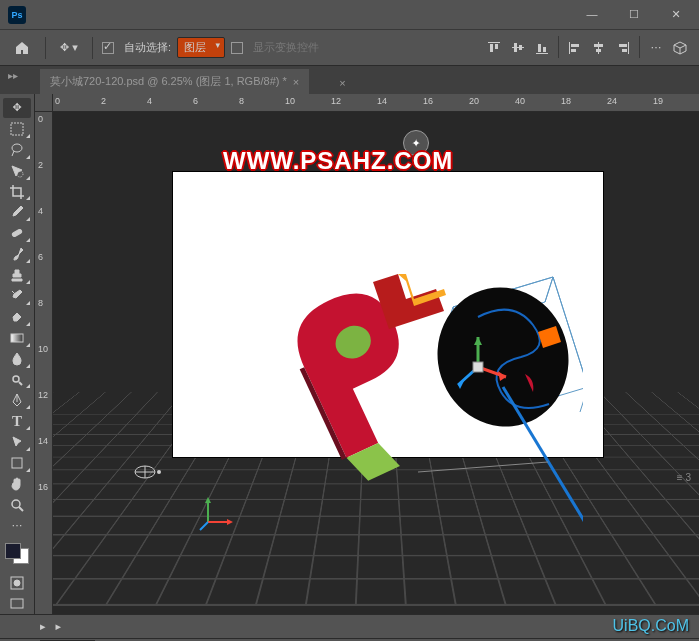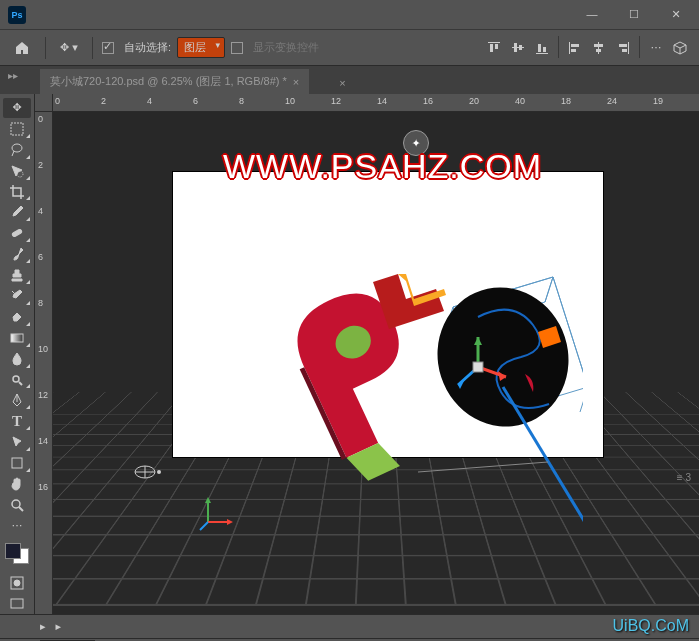--- a/index.html
+++ b/index.html
@@ -35,21 +35,21 @@
 .canvas-area{flex:1;position:relative;background:#282828;overflow:hidden}
 .ruler-h{height:18px;background:#535353;border-bottom:1px solid #2a2a2a;margin-left:18px;position:relative;overflow:hidden}
 .ruler-v{width:18px;background:#535353;border-right:1px solid #2a2a2a;position:absolute;top:18px;bottom:0;left:0}
 .ruler-corner{width:18px;height:18px;background:#535353;position:absolute;top:0;left:0;border-right:1px solid #2a2a2a;border-bottom:1px solid #2a2a2a}
 .tick{position:absolute;color:#ccc;font-size:9px}
 .ruler-h .tick{top:2px}
 .ruler-v .tick{left:3px;writing-mode:horizontal-tb}
 .canvas-inner{position:absolute;left:18px;top:18px;right:0;bottom:0;overflow:hidden}
 .doc{position:absolute;left:120px;top:60px;width:430px;height:285px;background:#fff;box-shadow:0 0 0 1px #000}
 .grid-floor{position:absolute;left:0;top:280px;right:0;bottom:0;background:repeating-linear-gradient(90deg,#777 0,#777 1px,transparent 1px,transparent 26px),repeating-linear-gradient(0deg,#777 0,#777 1px,transparent 1px,transparent 15px);opacity:0.4;transform:perspective(400px) rotateX(60deg);transform-origin:top}
-.watermark{position:absolute;top:35px;left:170px;font-family:Arial;font-size:34px;font-weight:normal;color:#fff;text-shadow:2px 0 #c00,-2px 0 #c00,0 2px #c00,0 -2px #c00,1px 1px #c00,-1px -1px #c00,1px -1px #c00,-1px 1px #c00;letter-spacing:1px}
+.watermark{position:absolute;top:35px;left:170px;font-family:Arial;font-size:24px;font-weight:bold;color:#fff;text-shadow:2px 0 #c00,-2px 0 #c00,0 2px #c00,0 -2px #c00,1px 1px #c00,-1px -1px #c00,1px -1px #c00,-1px 1px #c00;letter-spacing:1px}
 .uibq{position:absolute;bottom:6px;right:10px;font-family:Arial;font-size:16px;font-weight:normal;color:#4fc3e8;text-shadow:1px 1px 2px #000}
 .shape3d{position:absolute;left:190px;top:100px;width:340px;height:310px}
 .statusbar{height:24px;background:#535353;display:flex;align-items:center;padding-left:40px;gap:10px;color:#ccc;border-top:1px solid #2a2a2a;font-size:10px}
 .panel-btn{padding:3px 10px;background:#454545;border:1px solid #2a2a2a;cursor:pointer}
 .align-group{display:flex;gap:2px;margin-left:auto}
 .align-group .icobtn{width:22px}
 .threed-badge{position:absolute;left:350px;top:18px;width:26px;height:26px;background:rgba(100,100,100,0.7);border:1px solid #999;border-radius:50%;display:flex;align-items:center;justify-content:center;color:#fff}
 .ground-widget{position:absolute;left:80px;top:350px;color:#ccc}
 .axis-widget{position:absolute;left:145px;top:380px}
 .cont-icon{position:absolute;right:8px;top:360px;color:#888;font-size:10px}

